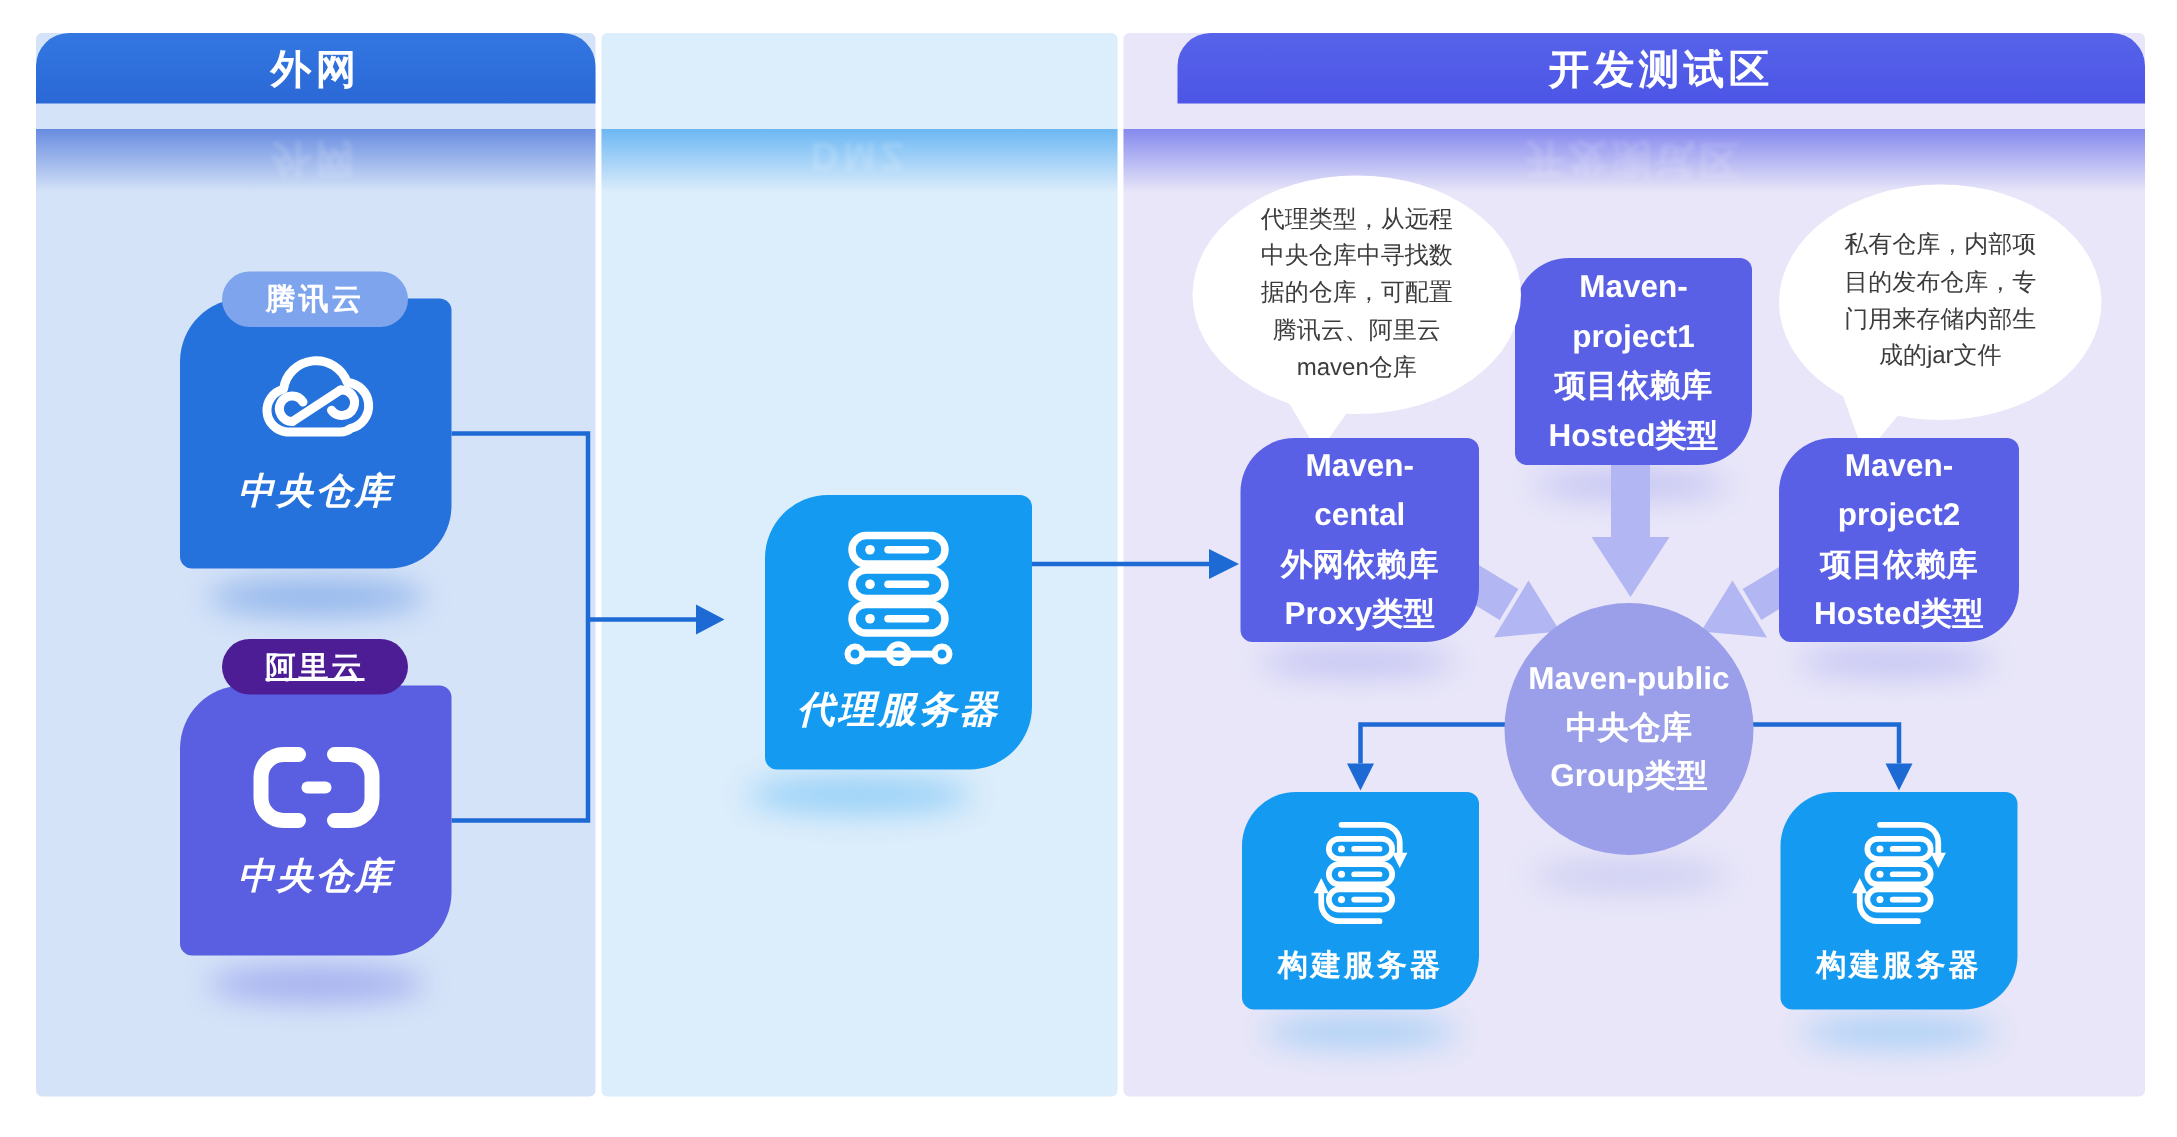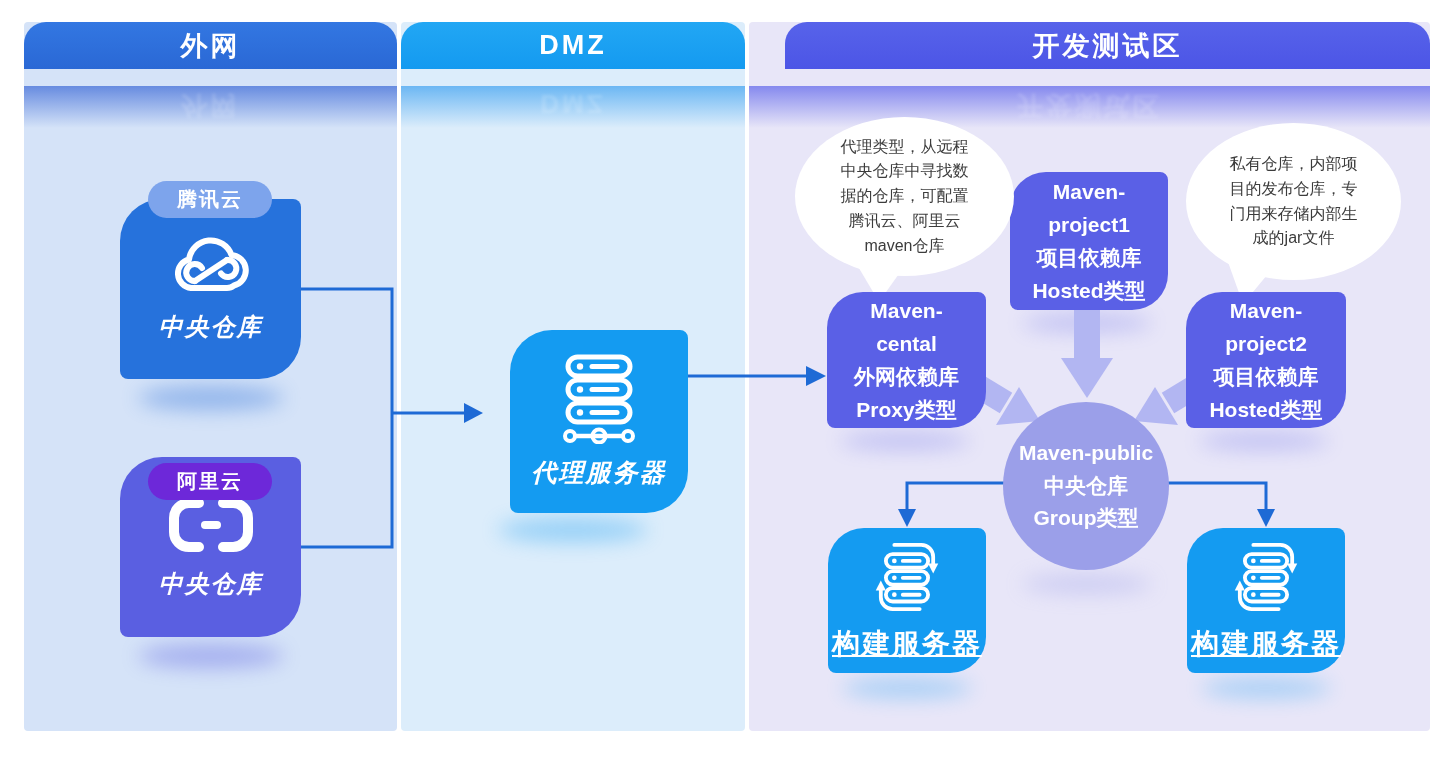--- a/index.html
+++ b/index.html
@@ -44,38 +44,38 @@
   .corner{border-radius:42px 8px 42px 8px;font-style:italic;}
   .corner-sm{border-radius:36px 8px 36px 8px;}
   .pre{white-space:pre-line;}
 
   #tencent-card{left:120px;top:199px;width:181px;height:180px;background:#2672dc;gap:14px;}
   #aliyun-card{left:120px;top:457px;width:181px;height:180px;background:#5a5fe1;gap:12px;}
   .cloud-badge{position:absolute;z-index:4;width:124px;height:37px;border-radius:19px;
     display:flex;align-items:center;justify-content:center;color:#fff;font-size:20px;
     font-weight:700;letter-spacing:2px;}
   #tencent-badge{left:148px;top:181px;background:#7da4ec;}
-  #aliyun-badge{left:148px;top:463px;background:#6d28d9;}
+  #aliyun-badge{left:148px;top:426px;background:#4c1d95;text-decoration:underline;}
   .repo-label{font-size:24px;letter-spacing:2px;}
 
   #proxy-card{left:483px;top:330px;width:178px;height:183px;background:#149bf1;gap:12px;margin-left:27px;}
   #proxy-card .repo-label{font-size:25px;}
 
   .maven-box{background:#5a60e6;font-size:21px;line-height:1.58;}
   #maven-cental{left:827px;top:292px;width:159px;height:136px;}
   #maven-project1{left:1010px;top:172px;width:158px;height:138px;}
   #maven-project2{left:1186px;top:292px;width:160px;height:136px;}
 
   #maven-public{left:1003px;top:402px;width:166px;height:168px;border-radius:50%;
     background:#9b9fe9;font-size:21px;line-height:1.55;z-index:3;}
 
   .build-box{background:#149bf1;gap:10px;}
   #build-left{left:828px;top:528px;width:158px;height:145px;}
   #build-right{left:1187px;top:528px;width:158px;height:145px;}
-  .build-box .repo-label{font-size:28px;text-decoration:underline;}
+  .build-box .repo-label{font-size:20px;}
 
   
   .bubble{position:absolute;z-index:4;background:#fff;border-radius:50%;
     display:flex;align-items:center;justify-content:center;text-align:center;
     color:#3c3c3c;font-size:16px;line-height:1.55;font-weight:500;}
   #bubble-left{left:795px;top:117px;width:219px;height:159px;}
   #bubble-right{left:1186px;top:123px;width:215px;height:157px;}
 
   .icon-wrap{display:flex;align-items:center;justify-content:center;}
 </style>
@@ -86,21 +86,20 @@
   <div class="panel-bg"></div>
   <div class="panel-fade"></div>
   <div class="ghost-title">外网</div>
   <div class="panel-header">外网</div>
 </div>
 
 <div class="panel" id="panel-dmz">
   <div class="panel-bg"></div>
   <div class="panel-fade"></div>
   <div class="ghost-title">DMZ</div>
-  <div class="panel-header">DMZ</div>
 </div>
 
 <div class="panel" id="panel-dev">
   <div class="panel-bg"></div>
   <div class="panel-fade"></div>
   <div class="ghost-title">开发测试区</div>
   <div class="panel-header">开发测试区</div>
 </div>
 
 <div class="blob" style="left:138px;top:386px;width:146px;height:24px;background:#2b6fd8;opacity:.4"></div>

